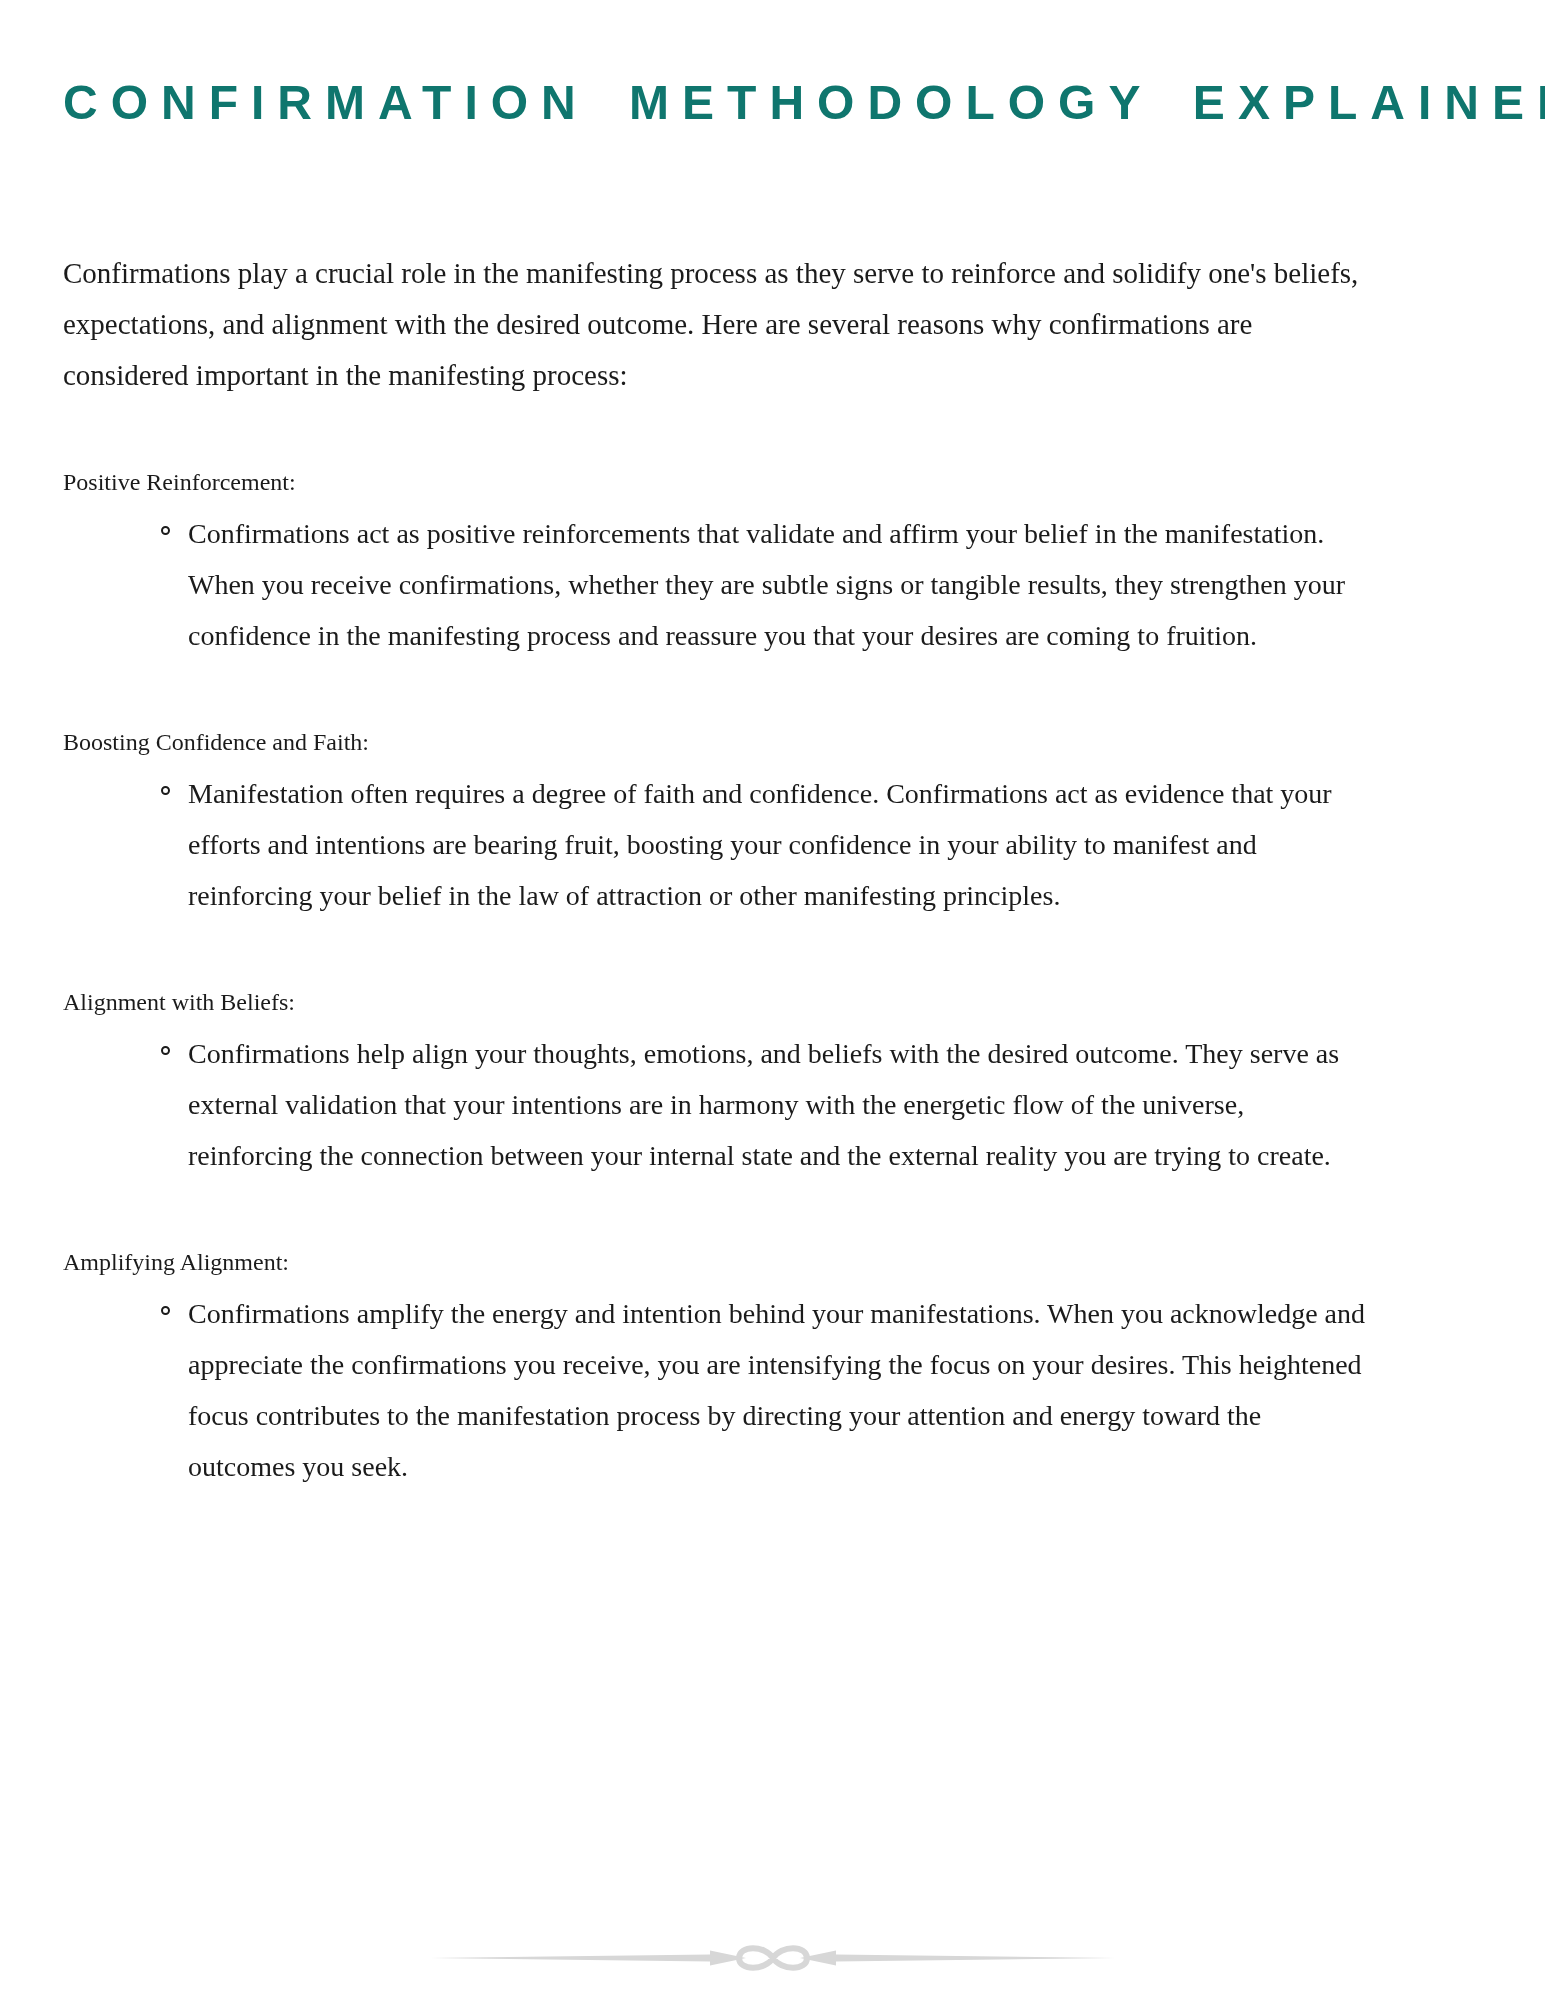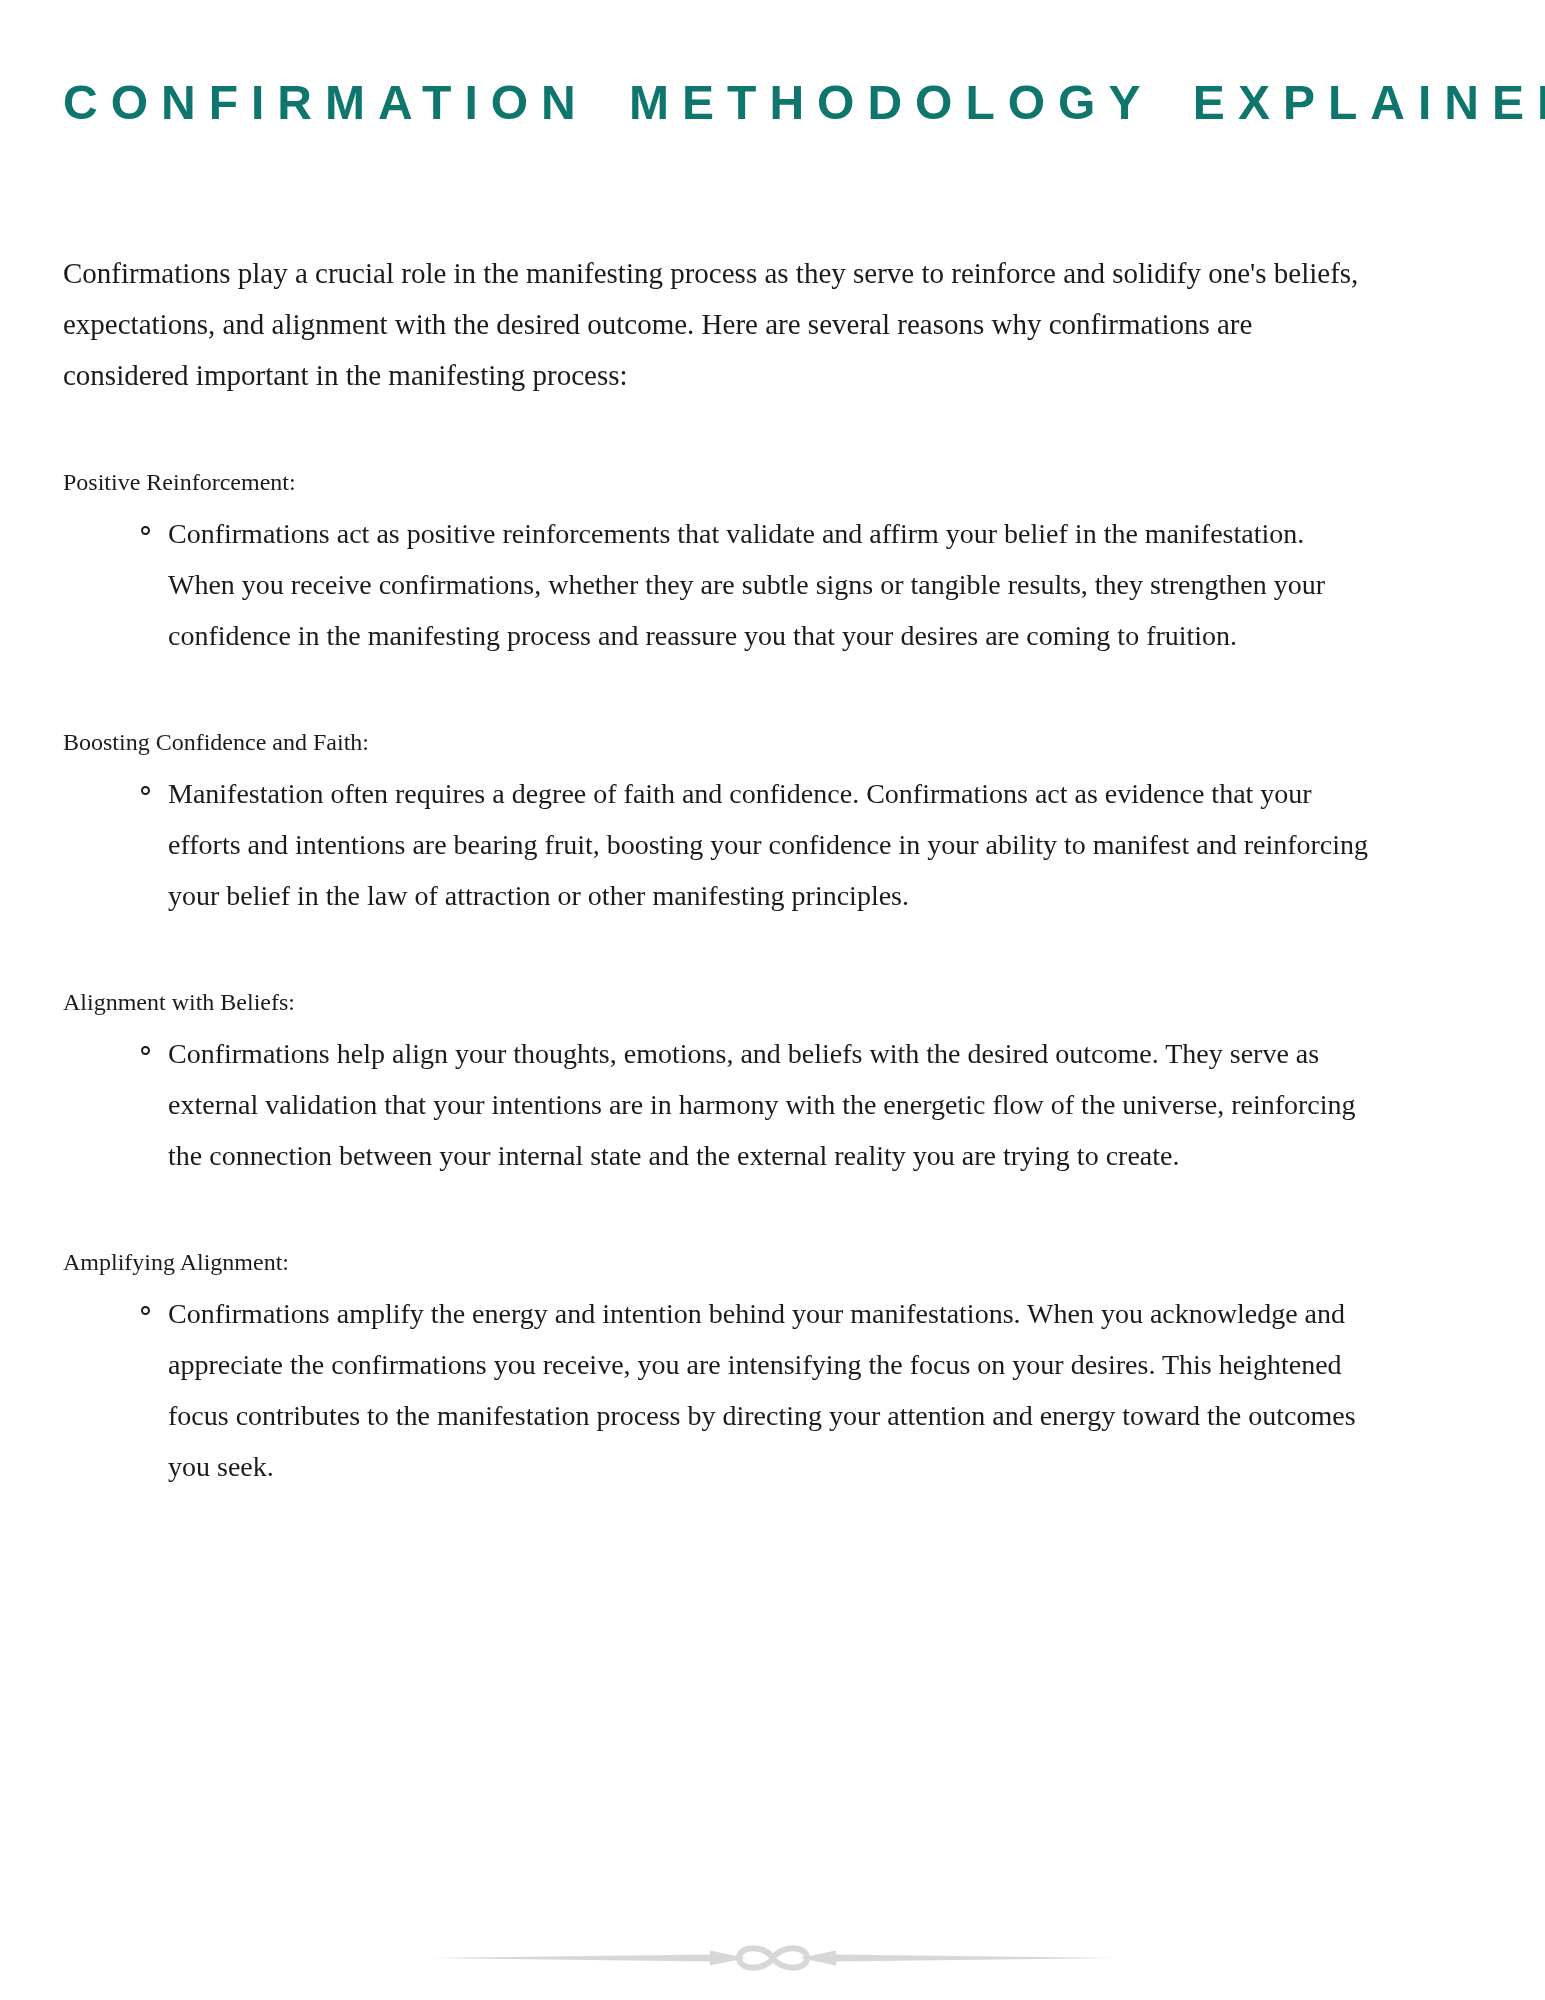--- a/index.html
+++ b/index.html
@@ -42,20 +42,21 @@
   }
   .bullet-list {
     list-style: none;
     margin: 0;
     padding: 0 0 0 105px;
   }
   .bullet-item {
     position: relative;
     font-size: 28px;
     line-height: 51px;
+    margin-left: 20px;
   }
   .bullet-dot {
     position: absolute;
     left: -27px;
     top: 18px;
     width: 9px;
     height: 9px;
     border: 2.5px solid #1b1b1b;
     border-radius: 50%;
     box-sizing: border-box;

